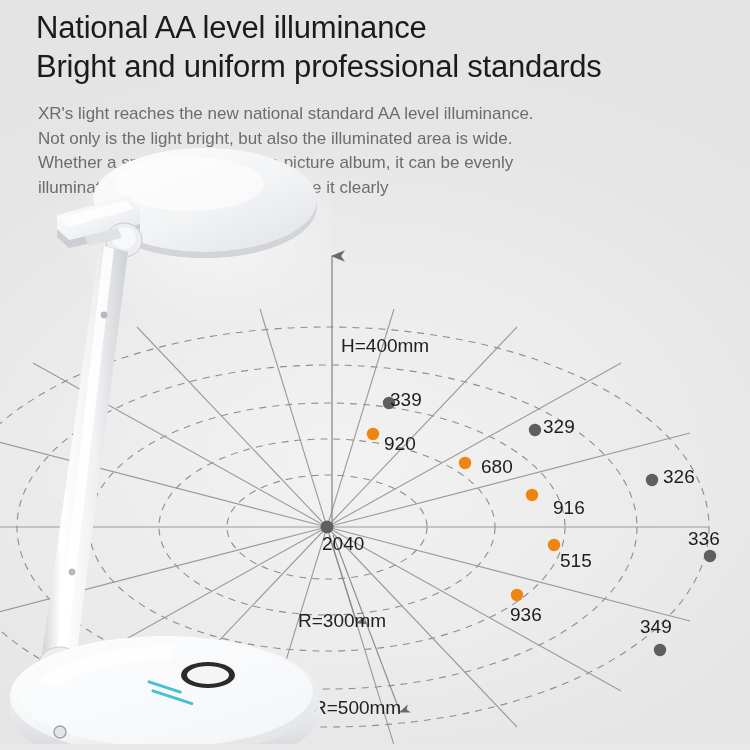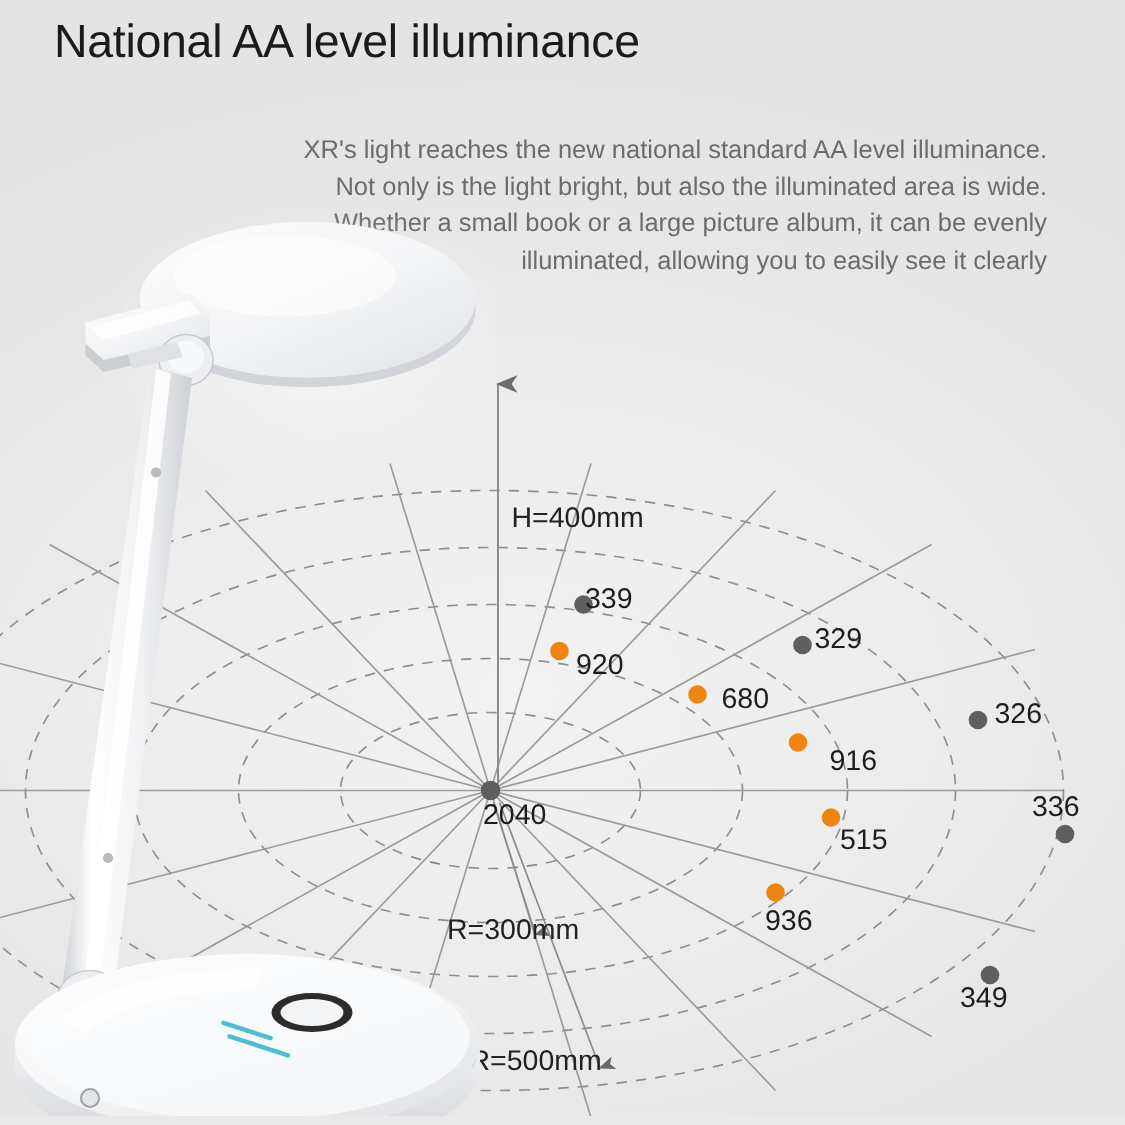--- a/index.html
+++ b/index.html
@@ -15,21 +15,21 @@
       linear-gradient(160deg,#ebebeb 0%,#e9e9e9 40%,#e6e6e6 100%);
     overflow:hidden;
   }
 
   
   #headline{position:absolute;left:36px;top:8px;width:690px;}
   .h-line{
     font-size:31px;line-height:39px;color:#1b1b1b;font-weight:400;
     letter-spacing:-0.2px;white-space:nowrap;
   }
-  #body-copy{position:absolute;left:38px;top:88px;width:660px;text-align:right;}
+  #body-copy{position:absolute;left:38px;top:102px;width:660px;}
   .b-line{
     font-size:17px;line-height:24.5px;color:#6c6c6c;font-weight:400;
     white-space:nowrap;
   }
 
   
   #diagram{position:absolute;left:0;top:0;width:750px;height:750px;}
   #diagram svg{display:block;width:750px;height:750px;}
 
   .dot-label{
@@ -48,20 +48,21 @@
   #lamp{position:absolute;left:0;top:140px;width:330px;height:610px;}
   #lamp svg{display:block;}
 </style>
 </head>
 <body>
 
 <div id="page">
 
   <div id="headline">
     <div class="h-line">National AA level illuminance</div>
+    <div class="h-line">Bright and uniform professional standards</div>
   </div>
 
   <div id="body-copy">
     <div class="b-line">XR's light reaches the new national standard AA level illuminance.</div>
     <div class="b-line">Not only is the light bright, but also the illuminated area is wide.</div>
     <div class="b-line">Whether a small book or a large picture album, it can be evenly</div>
     <div class="b-line">illuminated, allowing you to easily see it clearly</div>
   </div>
 
   <div id="diagram">
@@ -132,21 +133,21 @@
 
     <span class="dot-label" style="left:390px;top:389px;">339</span>
     <span class="dot-label" style="left:384px;top:433px;">920</span>
     <span class="dot-label" style="left:543px;top:416px;">329</span>
     <span class="dot-label" style="left:481px;top:456px;">680</span>
     <span class="dot-label" style="left:663px;top:466px;">326</span>
     <span class="dot-label" style="left:553px;top:497px;">916</span>
     <span class="dot-label" style="left:560px;top:550px;">515</span>
     <span class="dot-label" style="left:688px;top:528px;">336</span>
     <span class="dot-label" style="left:510px;top:604px;">936</span>
-    <span class="dot-label" style="left:640px;top:655px;text-align:center;">349</span>
+    <span class="dot-label" style="left:640px;top:616px;text-align:center;">349</span>
   </div>
 
   <div id="lamp">
     <svg viewBox="0 0 330 610" xmlns="http://www.w3.org/2000/svg">
       <defs>
         <linearGradient id="headTop" x1="0" y1="0" x2="0.9" y2="1">
           <stop offset="0%" stop-color="#fdfdfd"></stop>
           <stop offset="55%" stop-color="#f3f4f6"></stop>
           <stop offset="100%" stop-color="#e2e4e8"></stop>
         </linearGradient>

